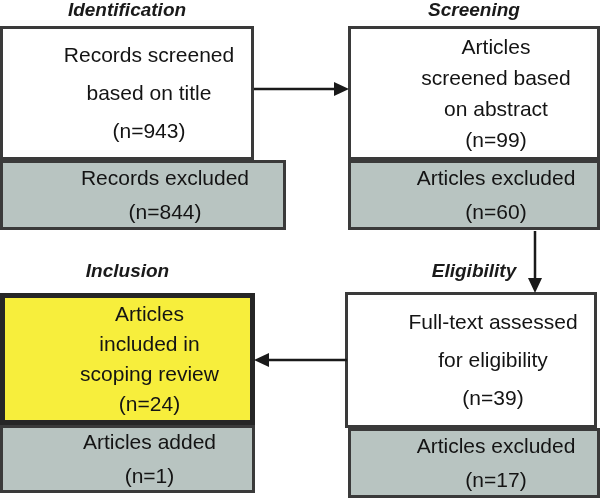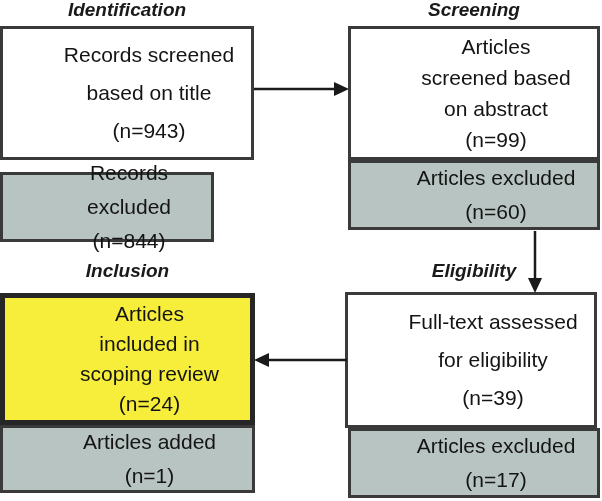--- a/index.html
+++ b/index.html
@@ -65,21 +65,21 @@
   <div class="stage-header" style="left:0; top:-2px; width:254px;">Identification</div>
   <div class="stage-header" style="left:348px; top:-2px; width:252px;">Screening</div>
   <div class="stage-header" style="left:348px; top:259px; width:252px;">Eligibility</div>
   <div class="stage-header" style="left:0; top:259px; width:255px;">Inclusion</div>
 
   <div class="flow-box lh-38" style="left:0; top:26px; width:254px; height:134px;">
     <div class="box-text">Records screened
 based on title
 (n=943)</div>
   </div>
-  <div class="flow-box box-gray lh-34" style="left:0; top:172px; width:214px; height:70px;">
+  <div class="flow-box box-gray lh-34" style="left:0; top:160px; width:286px; height:70px;">
     <div class="box-text">Records excluded
 (n=844)</div>
   </div>
 
   <div class="flow-box lh-31" style="left:348px; top:26px; width:252px; height:134px;">
     <div class="box-text">Articles
 screened based
 on abstract
 (n=99)</div>
   </div>

